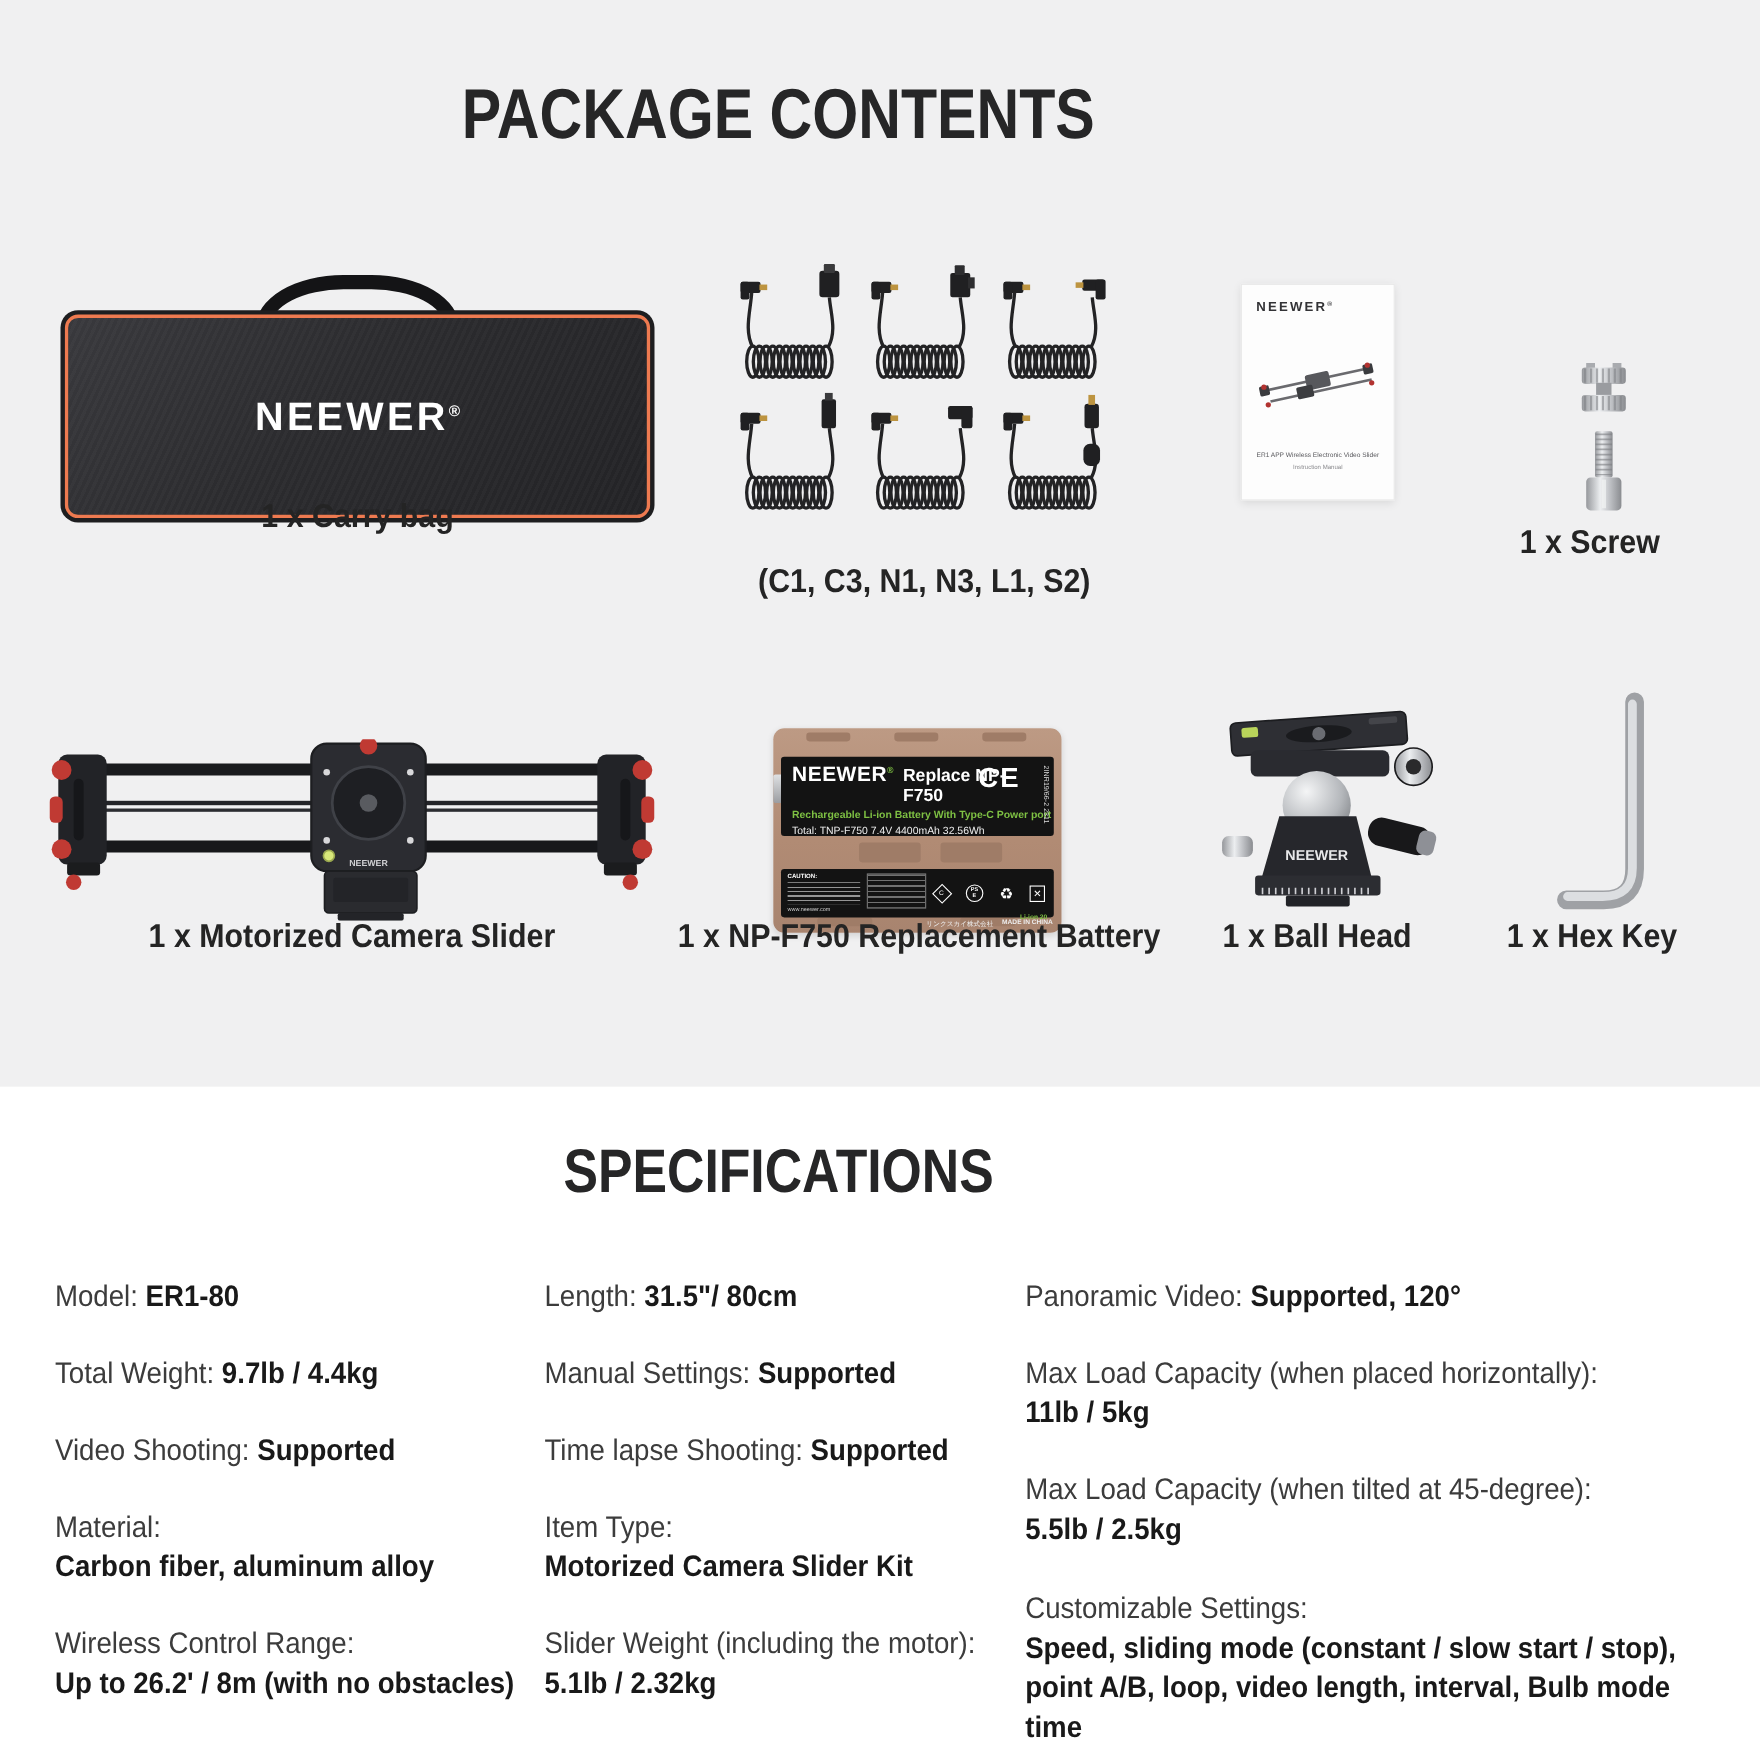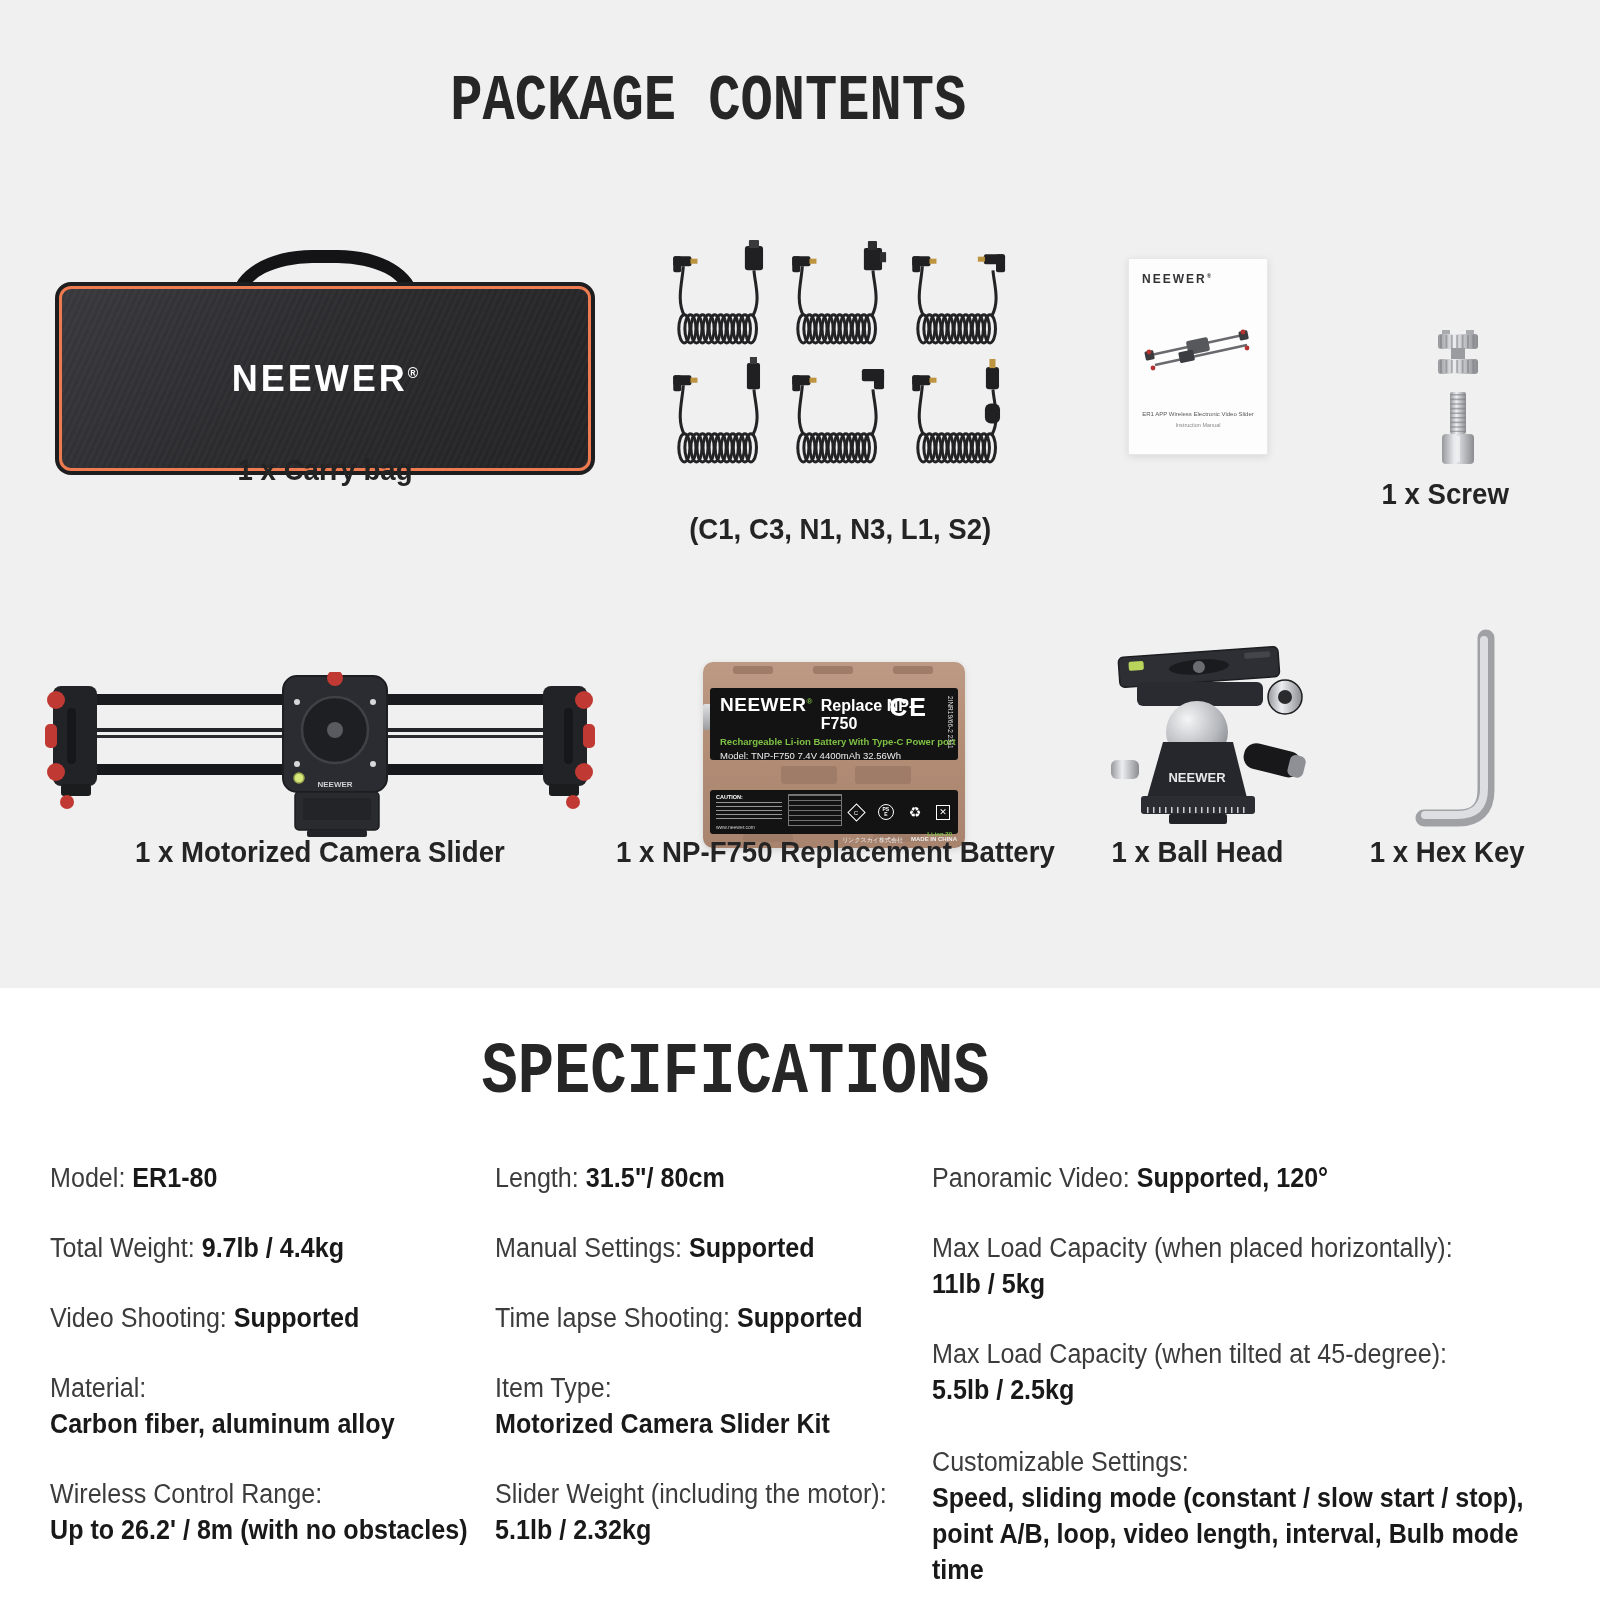--- a/index.html
+++ b/index.html
@@ -2,24 +2,24 @@
 <html><head>
 <meta charset="utf-8">
 <style>
   html,body{margin:0;padding:0;background:#dcdcdc;}
   .page{position:relative;width:1600px;height:1600px;overflow:hidden;
         font-family:"Liberation Sans", sans-serif;background:#ffffff;}
   .top-section{position:absolute;left:0;top:0;width:1600px;height:988px;background:#f0f0f1;}
   .bottom-section{position:absolute;left:0;top:988px;width:1600px;height:612px;background:#ffffff;}
 
   .big-title{position:absolute;left:0;width:1416px;text-align:center;
-             font-weight:800;color:#262627;letter-spacing:0px;font-family:Liberation Mono, monospace;}
+             font-weight:800;color:#262627;letter-spacing:0px;}
   .big-title .squeeze{display:inline-block;transform:scaleX(.84);transform-origin:50% 50%;white-space:nowrap;}
   #pkg-title{top:66px;font-size:64px;}
-  #spec-title{top:1032px;font-size:72px;margin-left:27px;}
+  #spec-title{top:1032px;font-size:56px;}
 
   .ilabel{position:absolute;text-align:center;font-size:30px;line-height:36px;
           font-weight:700;color:#242424;}
   .ilabel .squeeze{display:inline-block;transform:scaleX(.92);transform-origin:50% 50%;white-space:nowrap;}
 
   
   .bag-wrap{position:absolute;left:55px;top:250px;width:540px;height:225px;}
   .bag-handle{position:absolute;left:50%;top:0;transform:translateX(-50%);
               width:185px;height:95px;border:13px solid #141416;border-radius:50%/58%;box-sizing:border-box;}
   .bag-body{position:absolute;left:0;top:32px;width:540px;height:193px;border-radius:16px;
@@ -294,21 +294,21 @@
       <div class="bat-patch" style="left:152px;top:104px;width:56px;height:18px"></div>
       <div class="bat-patch" style="left:40px;top:172px;width:50px;height:8px"></div>
       <div class="bat-patch" style="left:170px;top:172px;width:50px;height:8px"></div>
       <div class="bat-contact"></div>
       <div class="bat-band1">
         <div class="bat-brandrow">
           <span class="bat-brand"><span>NEEWER</span><sup>®</sup></span>
           <span class="bat-replace">Replace NP-F750</span>
         </div>
         <div class="bat-green">Rechargeable Li-ion Battery With Type-C Power port</div>
-        <div class="bat-model">Model: TNP-F750      7.4V    4400mAh    32.56Wh</div>
+        <div class="bat-model">Total: TNP-F750      7.4V    4400mAh    32.56Wh</div>
         <div class="bat-ce">CE</div>
         <div class="bat-cert">2INR19/66-2 2311</div>
       </div>
       <div class="bat-band2">
         <div class="bat-caution">
           <div class="bat-caution-title">CAUTION:</div>
           <div class="fineprint"></div>
           <div class="bat-site">www.neewer.com</div>
         </div>
         <div class="bat-table"></div>

